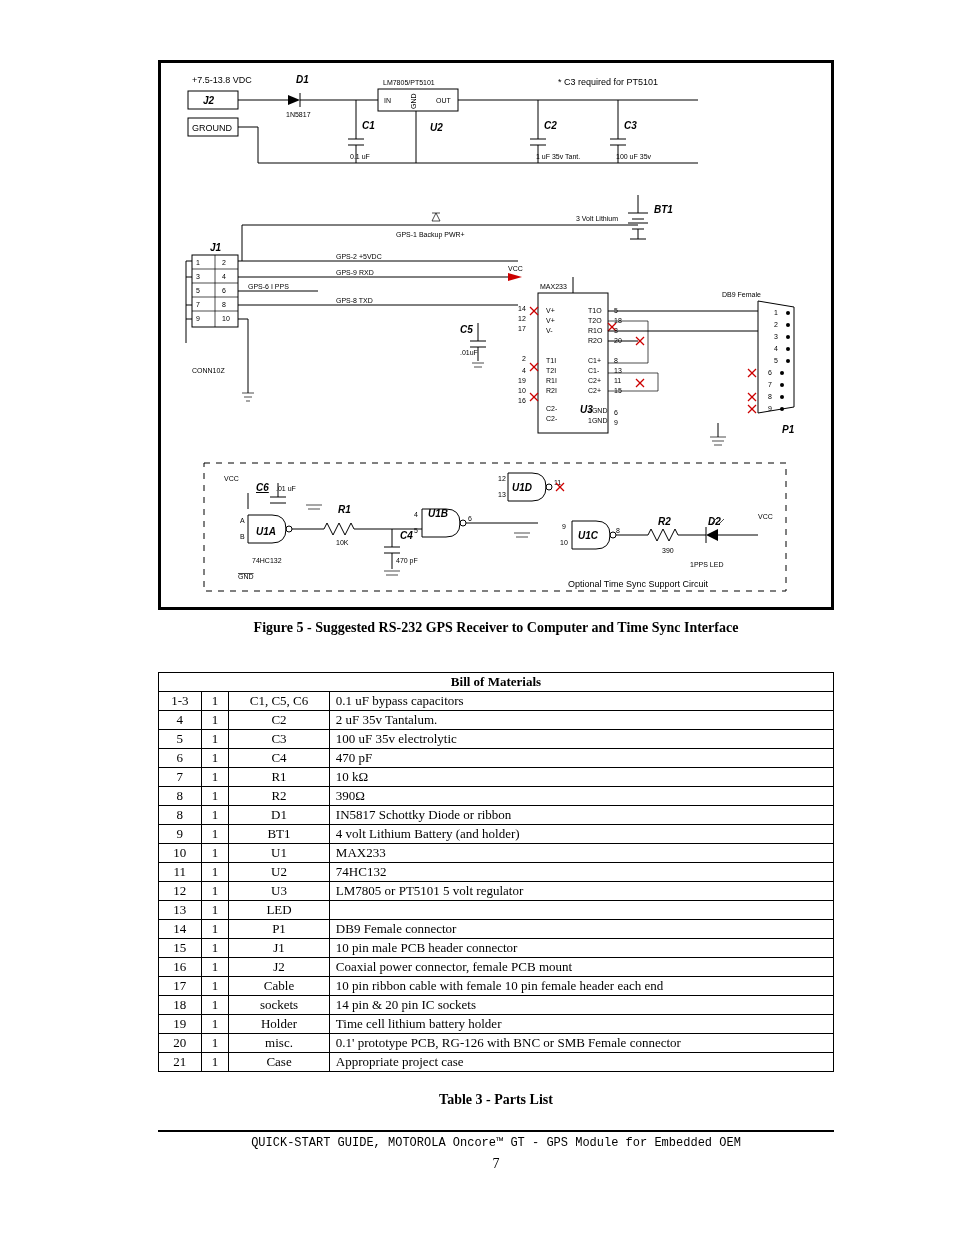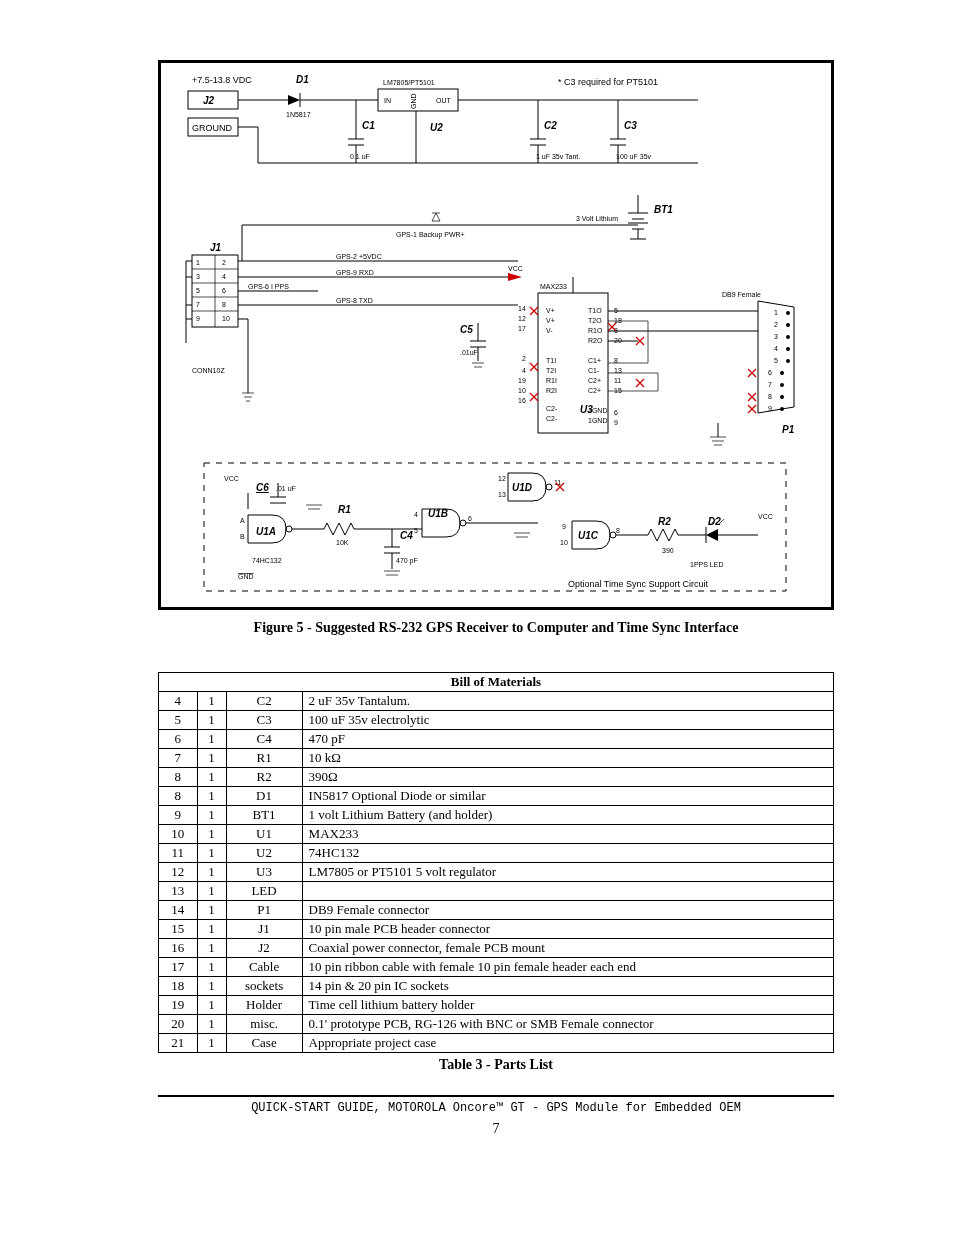--- a/index.html
+++ b/index.html
@@ -53,21 +53,21 @@
   table.bom .hdr td.value-hdr {
     text-align: left;
   }
   table.bom td.item, table.bom td.qty, table.bom td.ref {
     text-align: center;
   }
   .table-caption {
     text-align: center;
     font-weight: bold;
     font-size: 14px;
-    margin: 4px 0 22px 0;
+    margin: 20px 0 22px 0;
   }
   .footer-rule {
     border-top: 2px solid #000;
     margin: 0 0 4px 0;
   }
   .footer-text {
     text-align: center;
     font-family: Liberation Mono, monospace;
     font-size: 12px;
   }
@@ -401,20 +401,26 @@
   <div class="caption">Figure 5 - Suggested RS-232 GPS Receiver to Computer and Time Sync Interface</div>
 
   <table class="bom">
     <tbody>
         <tr class="title-row">
           <td colspan="4">Bill of Materials</td>
         </tr>
     </tbody>
       <tbody id="bom-body">
         <tr>
+          <td class="item">1-3</td>
+          <td class="qty">1</td>
+          <td class="ref">C1, C5, C6</td>
+          <td>0.1 uF bypass capacitors</td>
+        </tr>
+        <tr>
           <td class="item">4</td>
           <td class="qty">1</td>
           <td class="ref">C2</td>
           <td>2 uF 35v Tantalum.</td>
         </tr>
         <tr>
           <td class="item">5</td>
           <td class="qty">1</td>
           <td class="ref">C3</td>
           <td>100 uF 35v electrolytic</td>
@@ -434,27 +440,27 @@
         <tr>
           <td class="item">8</td>
           <td class="qty">1</td>
           <td class="ref">R2</td>
           <td>390Ω</td>
         </tr>
         <tr>
           <td class="item">8</td>
           <td class="qty">1</td>
           <td class="ref">D1</td>
-          <td>IN5817 Optional Diode or similar</td>
+          <td>IN5817 Schottky Diode or ribbon</td>
         </tr>
         <tr>
           <td class="item">9</td>
           <td class="qty">1</td>
           <td class="ref">BT1</td>
-          <td>1 volt Lithium Battery (and holder)</td>
+          <td>4 volt Lithium Battery (and holder)</td>
         </tr>
         <tr>
           <td class="item">10</td>
           <td class="qty">1</td>
           <td class="ref">U1</td>
           <td>MAX233</td>
         </tr>
         <tr>
           <td class="item">11</td>
           <td class="qty">1</td>

